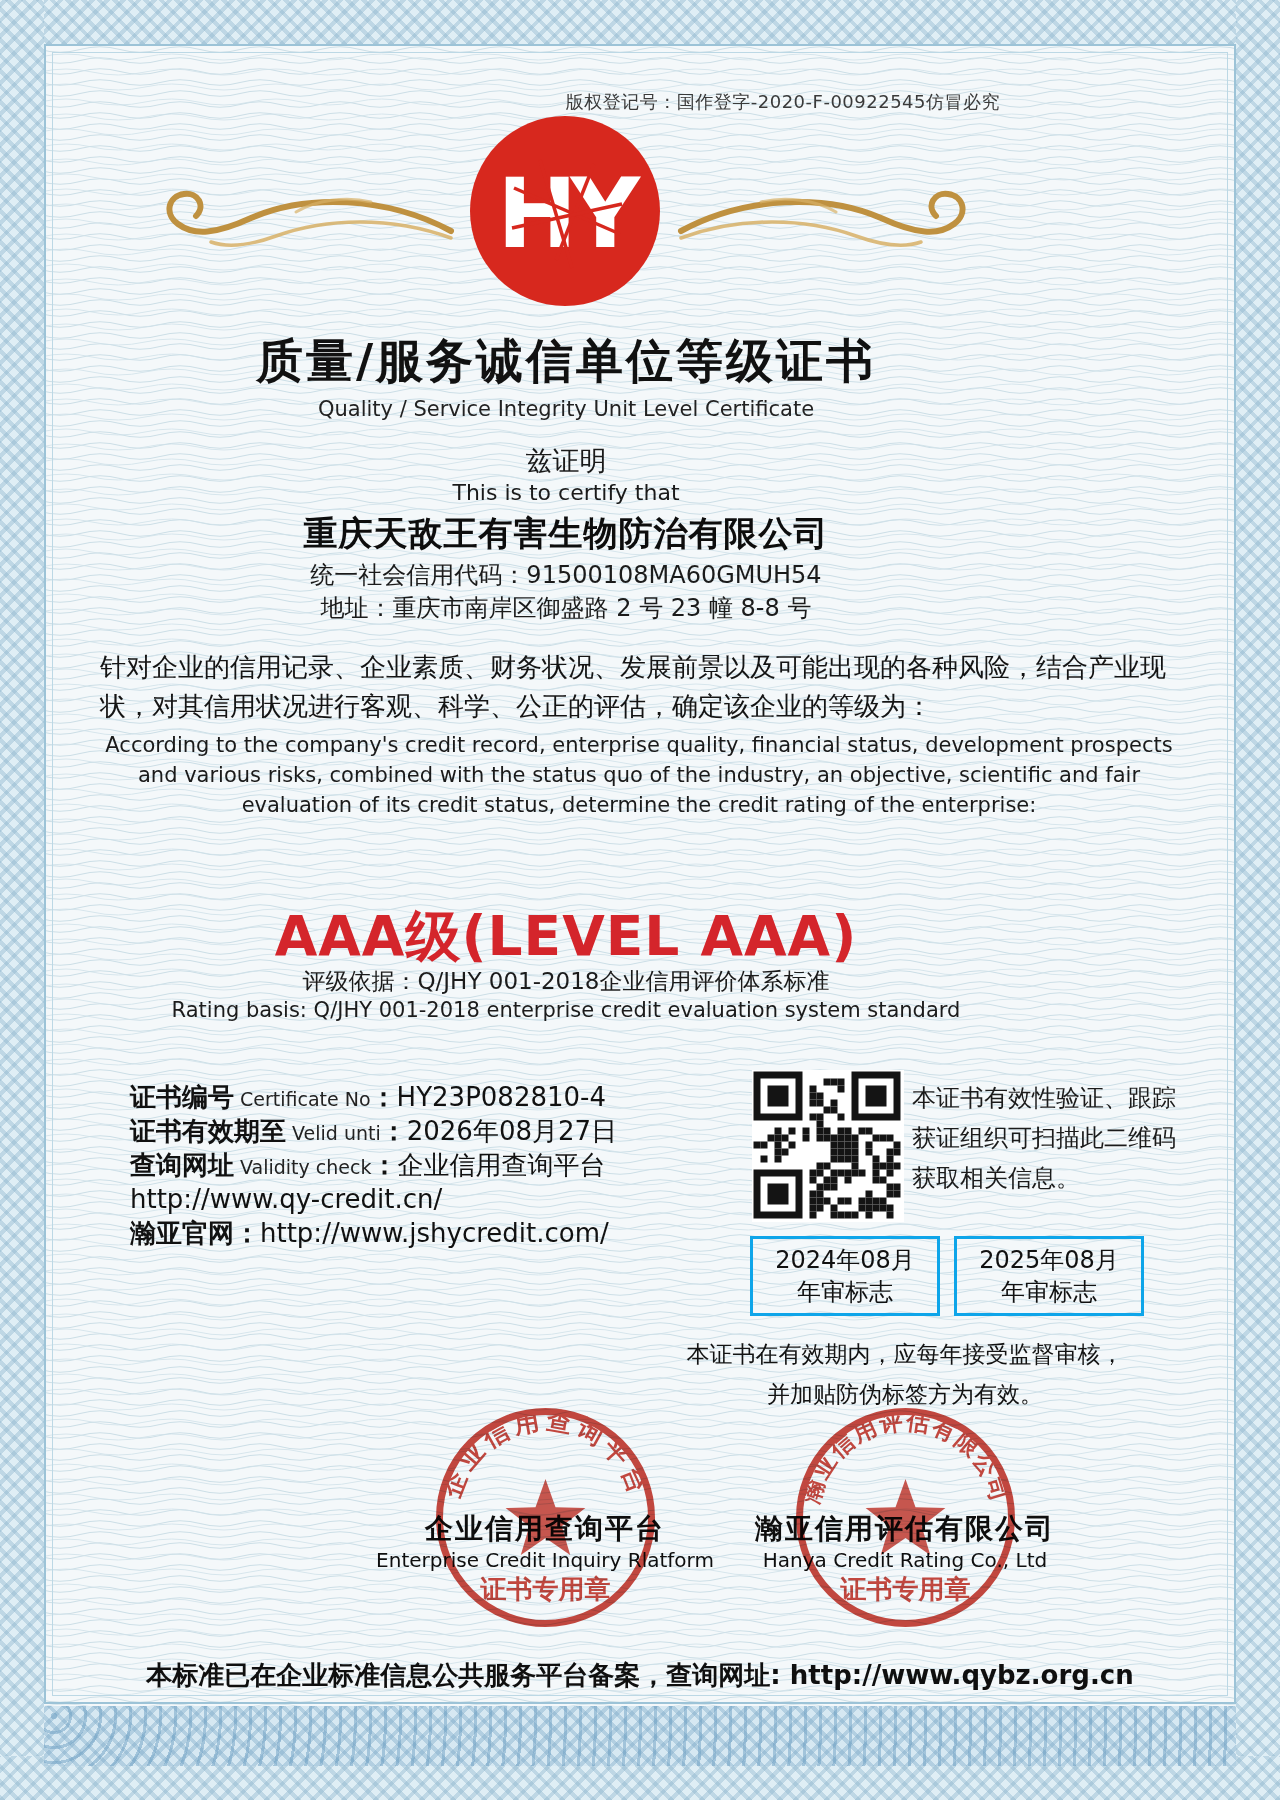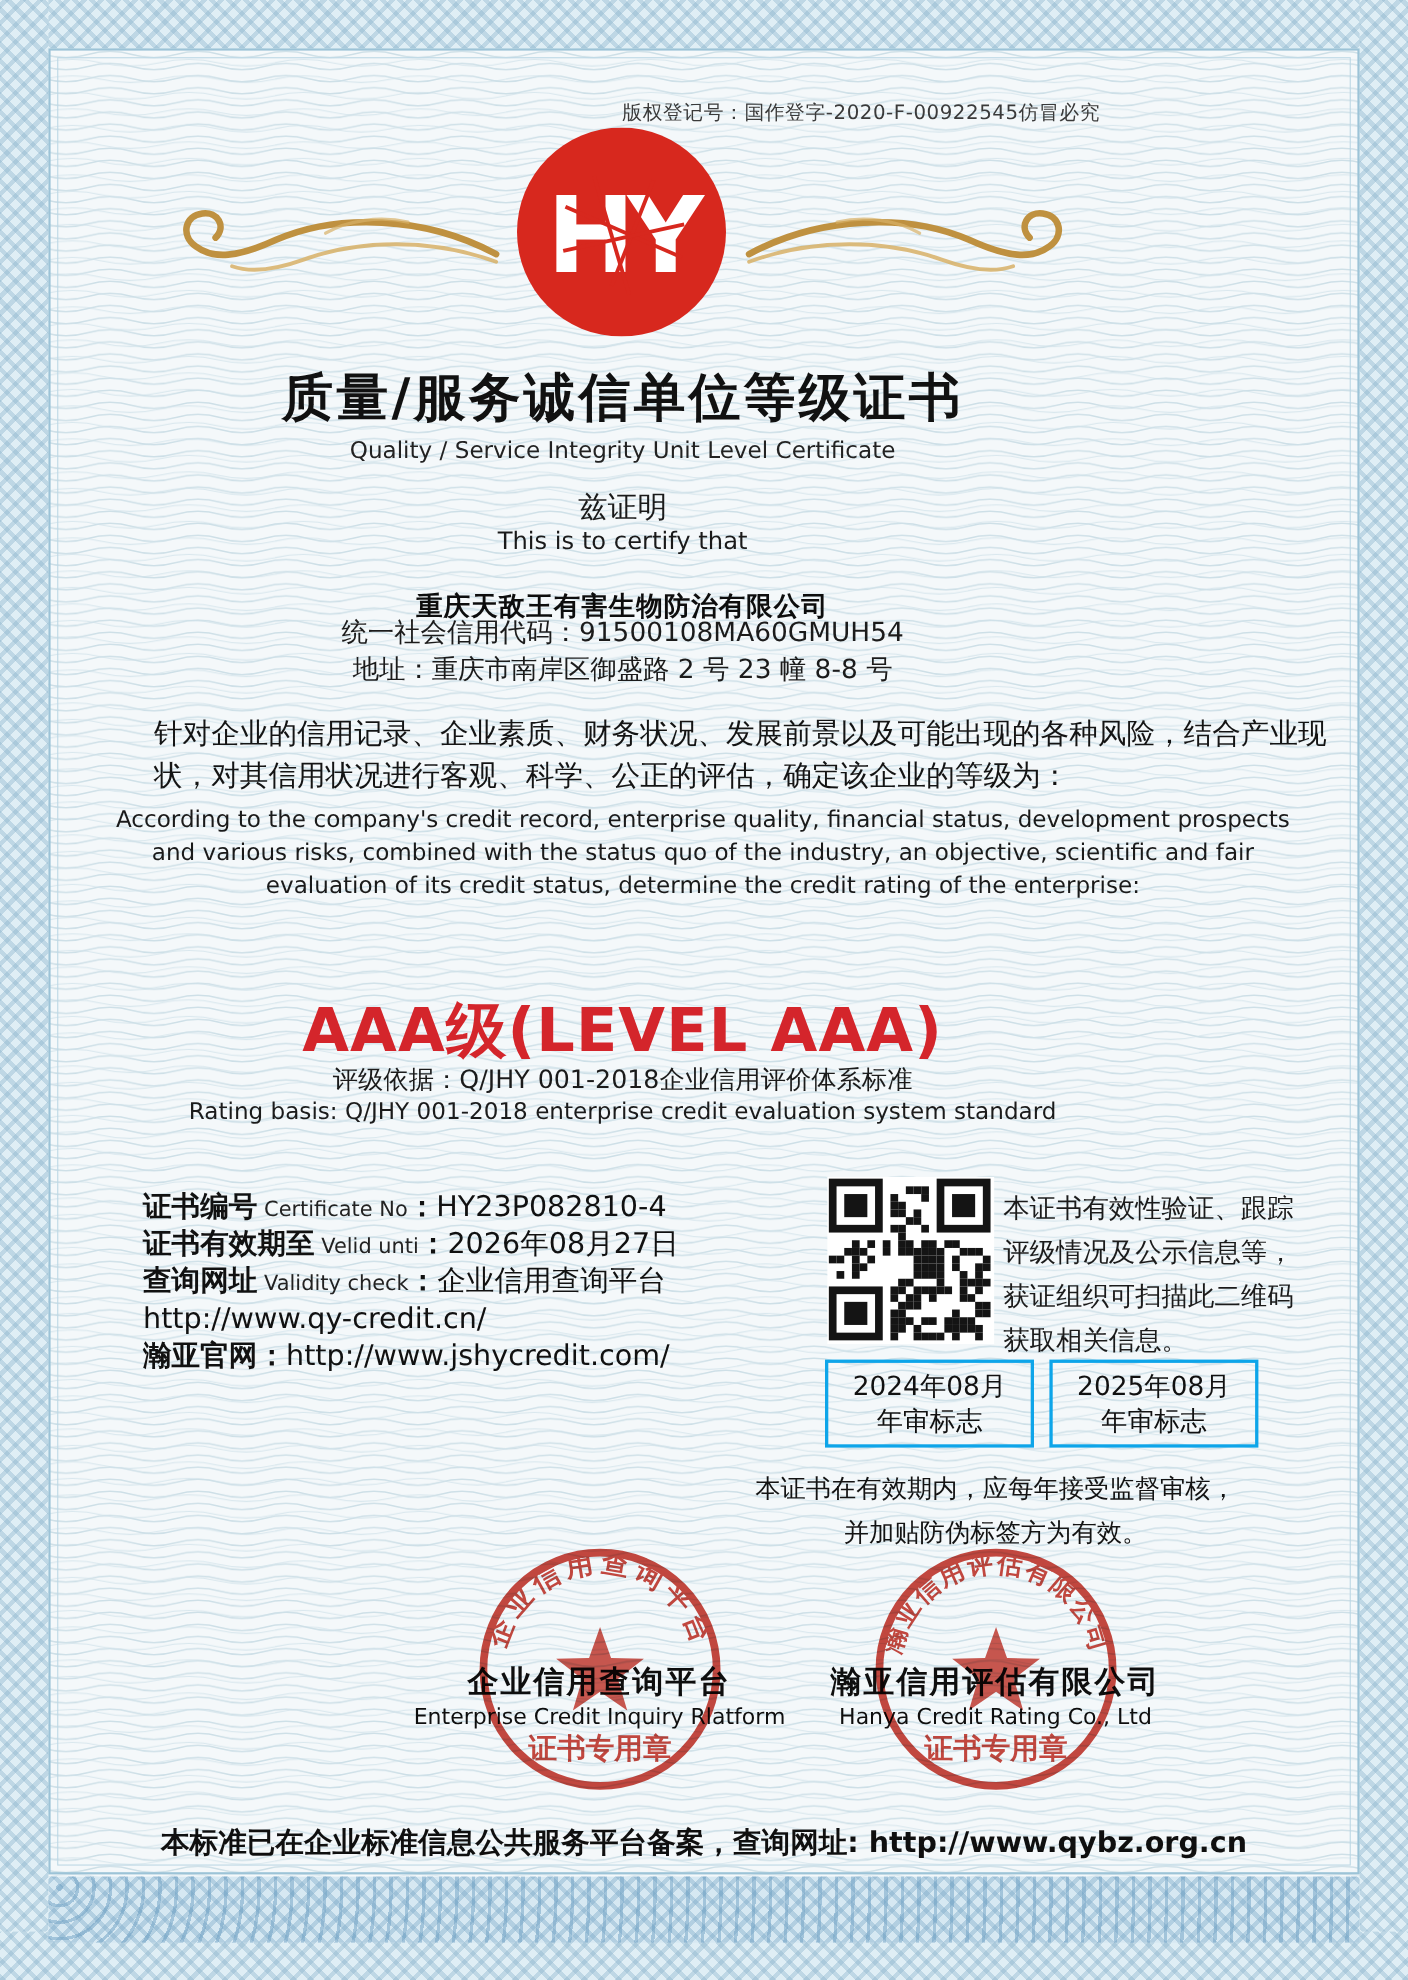--- a/index.html
+++ b/index.html
@@ -34,24 +34,24 @@
   .frame1{position:absolute;left:44px;top:44px;right:44px;bottom:96px;border:2px solid #9cc3d7;z-index:2;}
   .frame2{position:absolute;left:52px;top:52px;right:52px;bottom:104px;border:1px solid #bcd8e5;z-index:2;}
   
   .content{position:absolute;inset:0;z-index:3;}
   .cc{left:0;width:1132px;text-align:center;}
   .copyright{top:90px;right:280px;font-size:18px;color:#3a3a3a;letter-spacing:.5px;}
   .title{top:330px;font-size:47px;font-weight:900;letter-spacing:3px;color:#111;}
   .subtitle{top:397px;font-size:21px;color:#222;}
   .certify-cn{top:443px;font-size:27px;color:#1a1a1a;}
   .certify-en{top:480px;font-size:22px;color:#1a1a1a;}
-  .company-name{top:511px;font-size:24px;font-weight:800;color:#0d0d0d;letter-spacing:1px;margin-top:24px;}
+  .company-name{top:511px;font-size:34px;font-weight:800;color:#0d0d0d;letter-spacing:1px;}
   .credit-code{top:559px;font-size:24px;}
   .address{top:592px;font-size:24px;}
-  .body-cn{left:100px;top:648px;width:1078px;font-size:26px;line-height:39px;text-align:left;color:#141414;margin-left:40px;}
+  .body-cn{left:100px;top:648px;width:1078px;font-size:26px;line-height:39px;text-align:left;color:#141414;}
   .body-en{left:100px;top:730px;width:1078px;font-size:21px;line-height:30px;text-align:center;color:#1a1a1a;}
   .level{top:884px;font-size:55px;font-weight:900;letter-spacing:1px;margin-top:16px;}
   .basis-cn{top:966px;font-size:23px;}
   .basis-en{top:998px;font-size:21px;}
   .details{left:106px;top:1080px;width:560px;text-align:left;margin-left:24px;}
   .d-row{height:34px;line-height:34px;white-space:nowrap;}
   .d-cn{font-size:26px;font-weight:600;color:#111;}
   .d-en{font-size:19px;color:#222;}
   .d-val{font-size:26px;color:#111;}
   .qr-note{left:912px;top:1078px;width:292px;font-size:24px;line-height:40px;text-align:left;}
@@ -290,21 +290,20 @@
           <rect x="106.5" y="8.5" width="35" height="35" fill="#ffffff"></rect>
           <rect x="113.5" y="15.5" width="21" height="21"></rect>
           <rect x="1.5" y="99.5" width="49" height="49"></rect>
           <rect x="8.5" y="106.5" width="35" height="35" fill="#ffffff"></rect>
           <rect x="15.5" y="113.5" width="21" height="21"></rect>
         </g>
     </svg>
 
     <div class="abs qr-note">
       <div>本证书有效性验证、跟踪</div>
-      <div>评级情况及公示信息等，</div>
       <div>获证组织可扫描此二维码</div>
       <div>获取相关信息。</div>
     </div>
 
     <div class="abs year-boxes">
       <div class="ybox">
         <div>2024年08月</div>
         <div>年审标志</div>
       </div>
       <div class="ybox">

